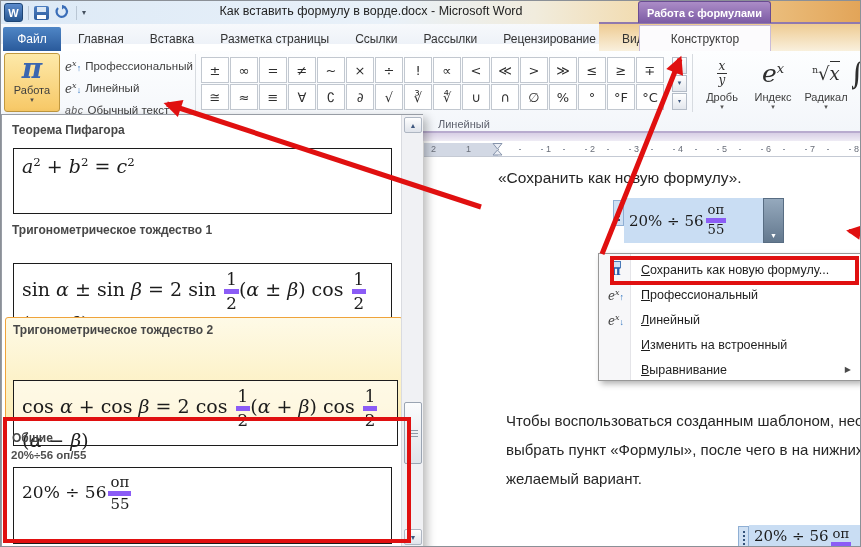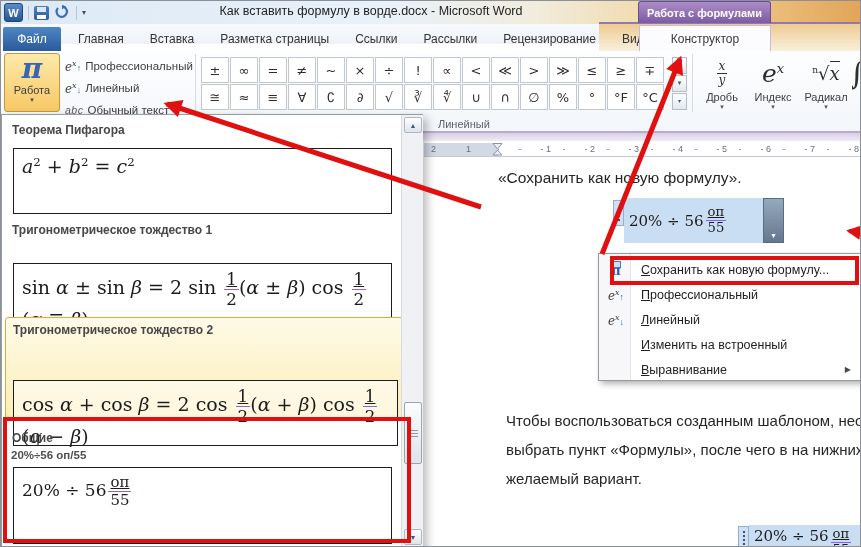--- a/index.html
+++ b/index.html
@@ -87,21 +87,21 @@
   #indent-marker { position:absolute; left:68px; top:0; }
 
   .docline1 { position:absolute; left:74px; top:28px; font-size:15.5px; color:#262626; white-space:nowrap; }
   .para { position:absolute; left:82px; top:265px; font-size:15px; color:#262626; line-height:29px; white-space:nowrap; }
 
   
   .eq { font-family:"DejaVu Serif",serif; color:#1c1c1c; }
   .eq .iv { font-style:italic; }
   .eq sup { font-size:0.62em; }
   .frac { display:inline-block; text-align:center; vertical-align:middle; font-size:0.88em; margin-left:2px; }
-  .frac .fn { display:block; border-bottom:1px solid #8b5cf6; padding:0 2px; line-height:1.12;text-decoration:underline; }
+  .frac .fn { display:block; border-bottom:5px solid #8b5cf6; padding:0 2px; line-height:1.12; }
   .frac .fd { display:block; line-height:1.12; }
 
   .eqbox { position:absolute; }
   .eq-handle { position:absolute; width:11px; height:26px; background:#cfe0f3; border:1px solid #8fafd4; }
   .eq-handle .dots { position:absolute; left:3px; top:5px; width:4px; height:15px;
     background-image:radial-gradient(circle,#33527a 1px,transparent 1.3px); background-size:4px 4px; }
   .eq-main { position:absolute; background:#c9ddf3; display:flex; align-items:center; padding-left:5px; font-size:15px; }
   .eq-drop { position:absolute; width:21px; background:linear-gradient(#95a9bd,#63788e); border:1px solid #586d83; }
   .eq-drop .arr { position:absolute; left:0; right:0; bottom:3px; text-align:center; font-size:7px; color:#fff; }
 

